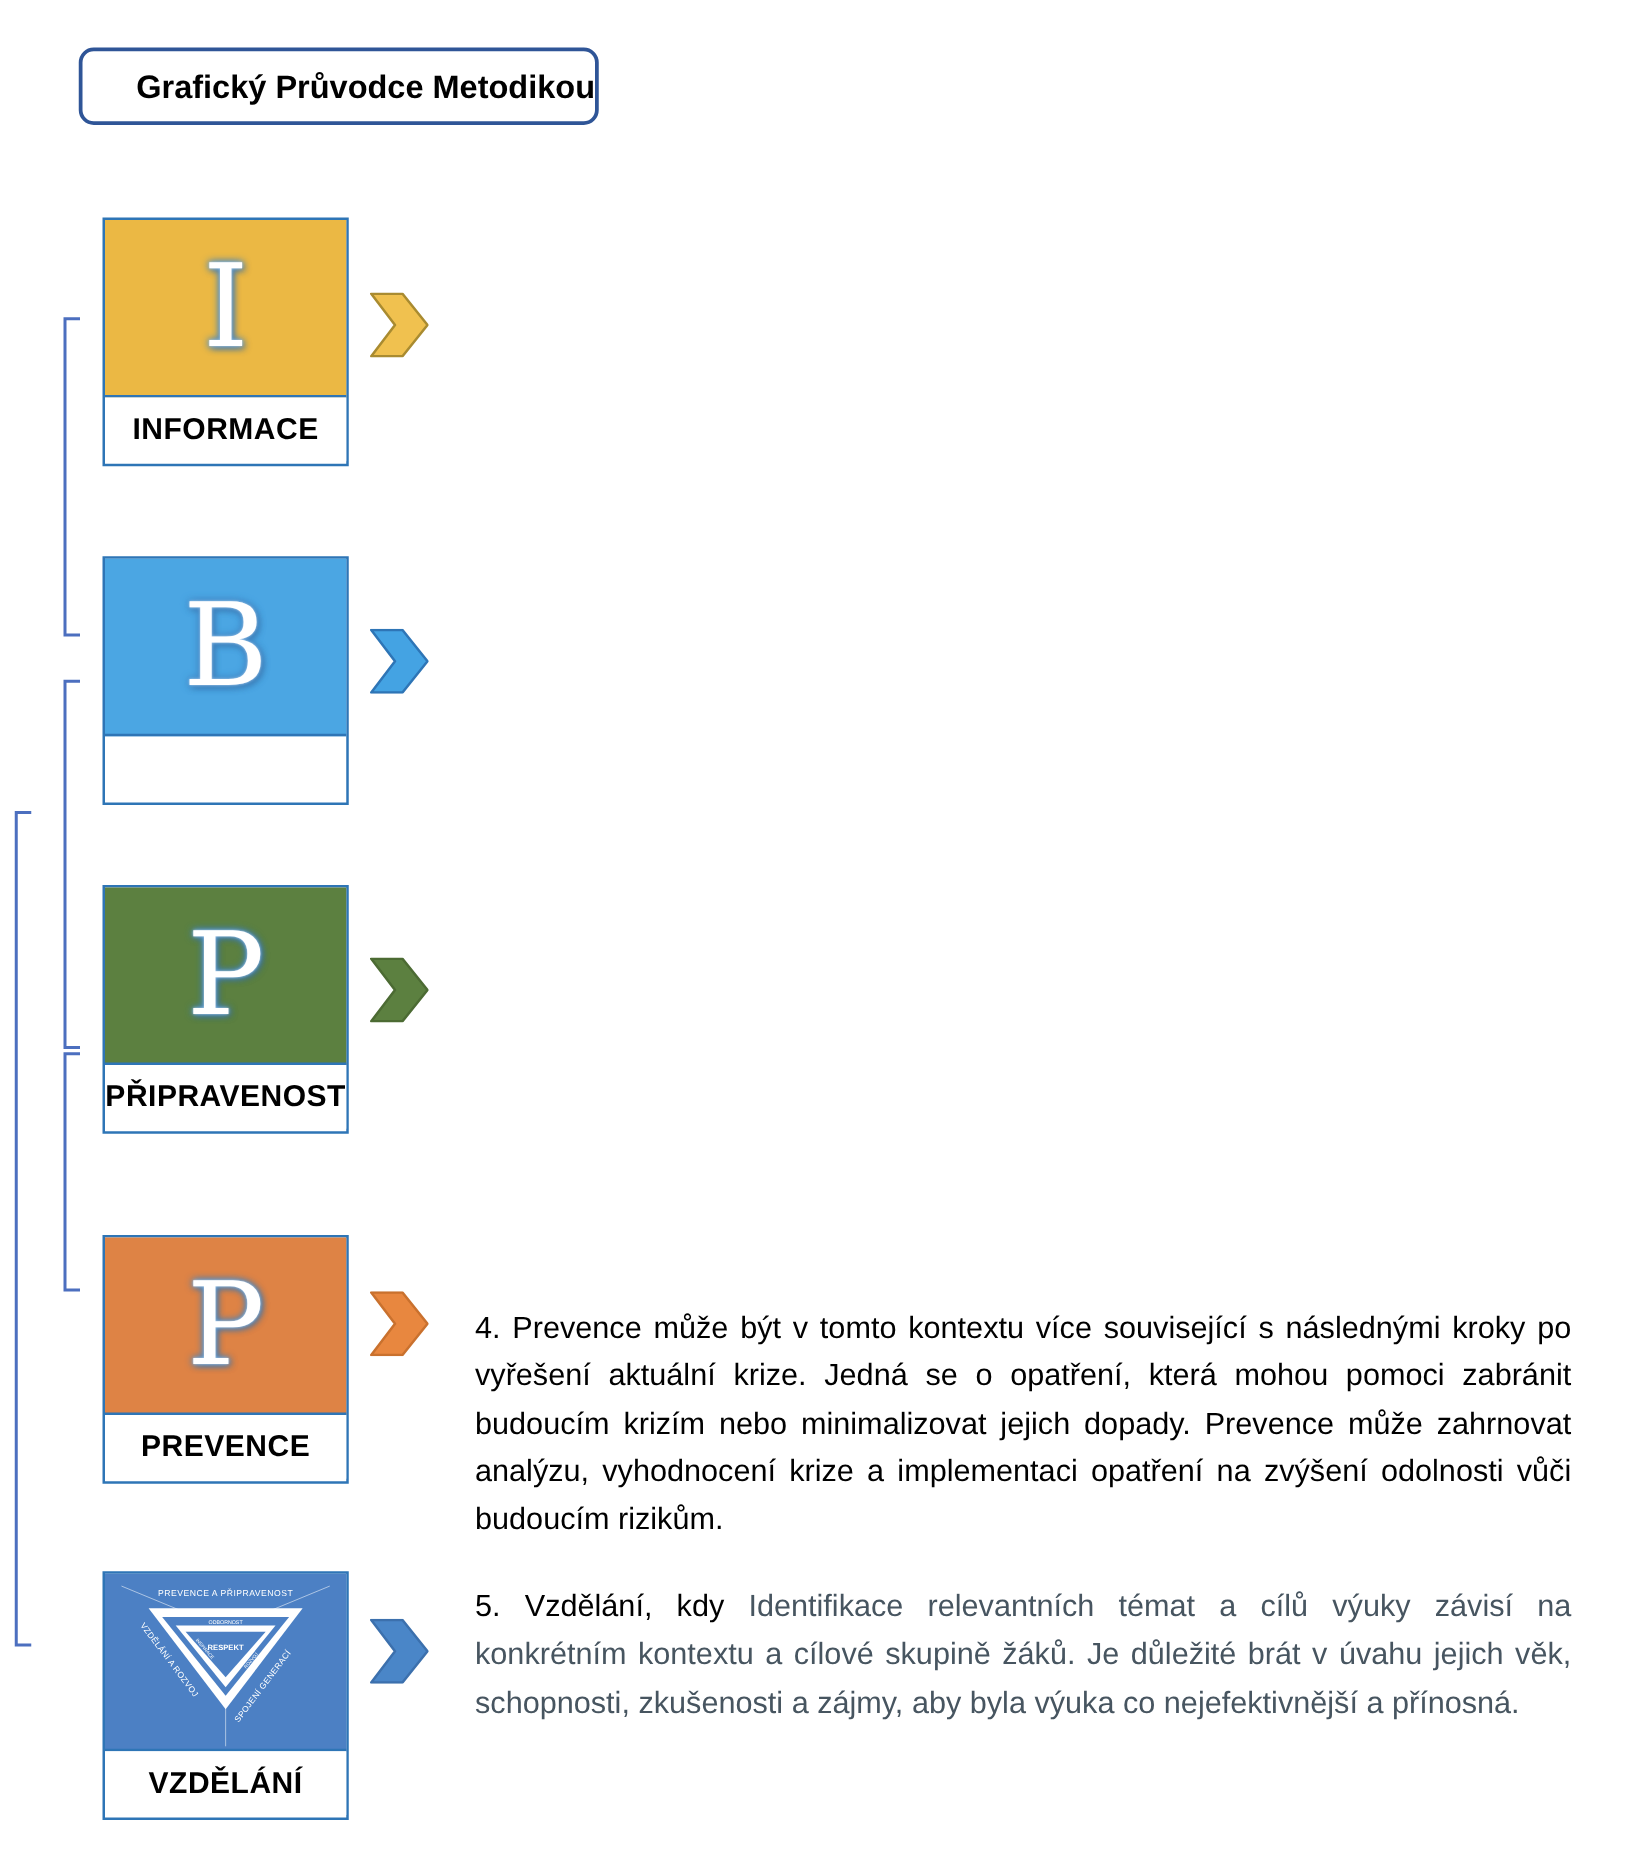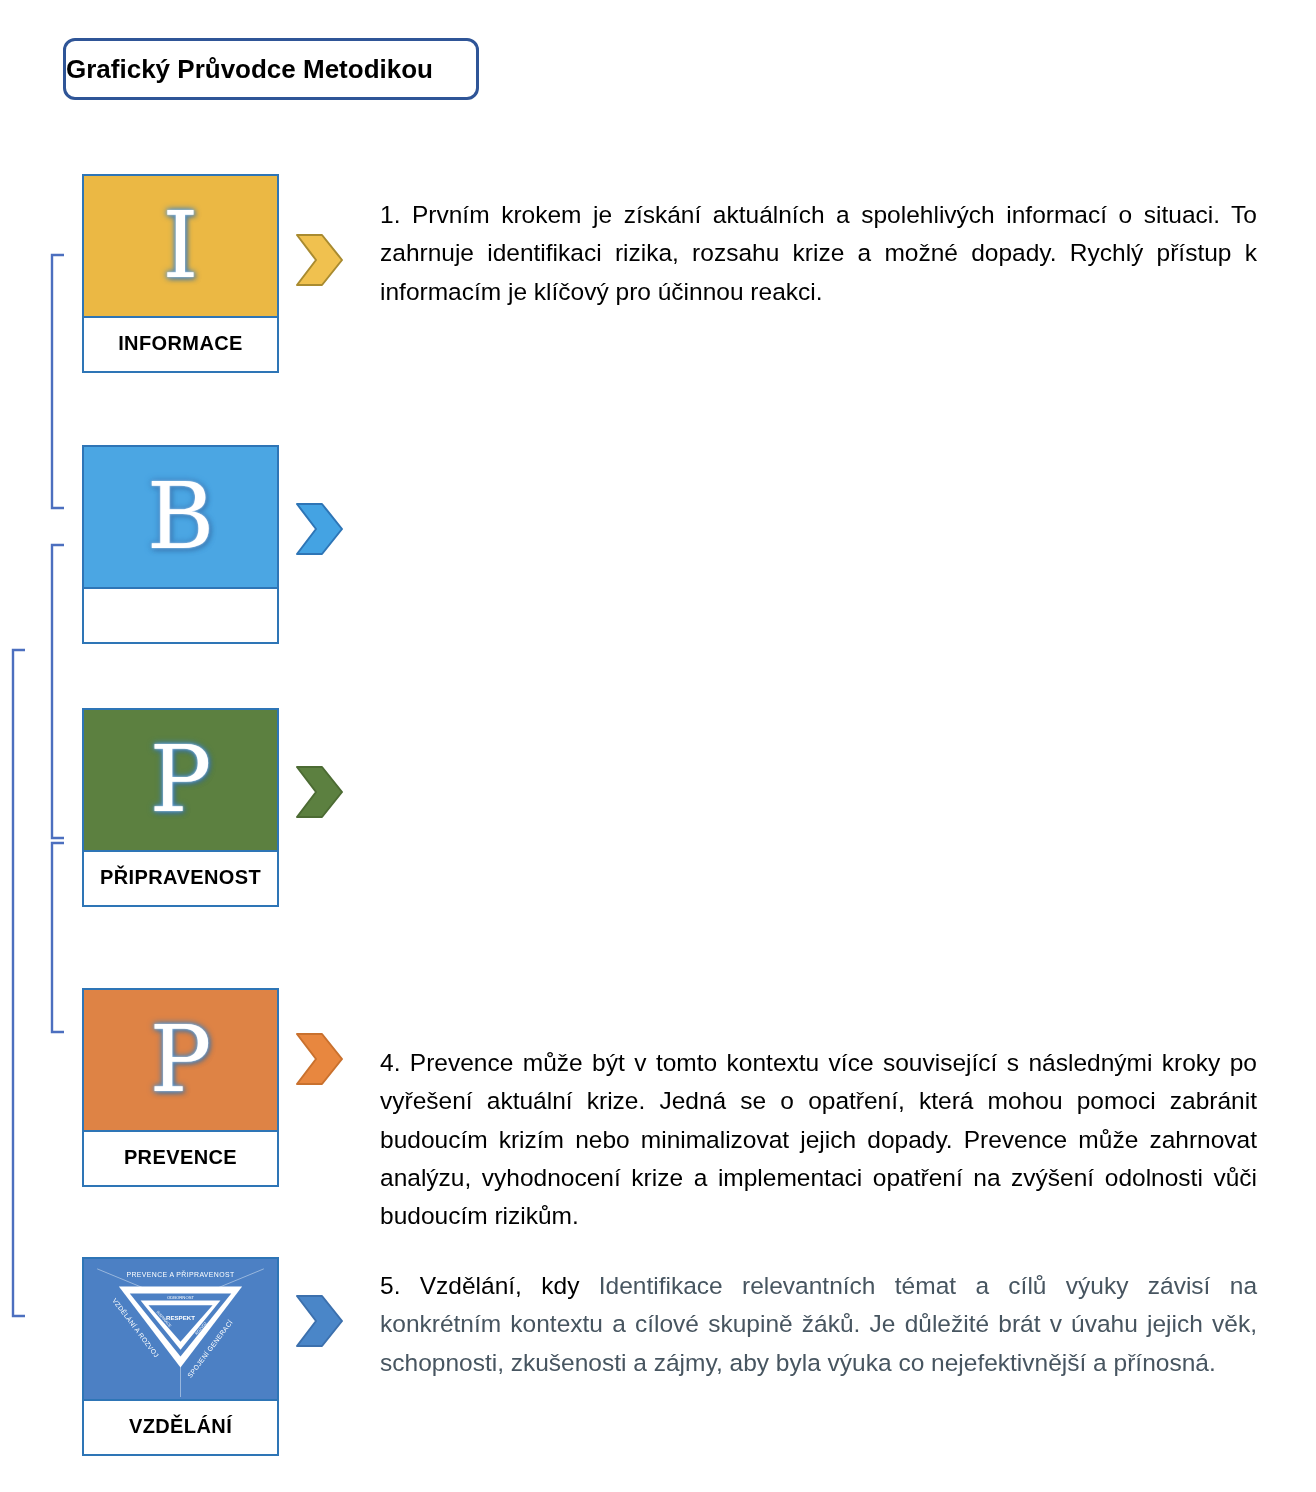--- a/index.html
+++ b/index.html
@@ -3,33 +3,33 @@
 <meta charset="utf-8">
 <style>
   html,body{margin:0;padding:0;background:#fff;}
   .canvas{position:relative;width:1316px;height:1492px;background:#fff;overflow:hidden;
           font-family:"Liberation Sans",sans-serif;}
   *{box-sizing:border-box;}
 
   
   .title-box{position:absolute;left:63px;top:38px;width:416px;height:62px;
              border:3px solid #2F5597;border-radius:12px;background:#fff;
-             display:flex;align-items:center;justify-content:flex-start;}
+             display:flex;align-items:center;justify-content:flex-end;}
   .title-box span{font-size:26px;font-weight:bold;color:#000;}
 
   
   .brackets{position:absolute;left:0;top:0;width:1316px;height:1492px;pointer-events:none;}
 
   
   .step-box{position:absolute;left:82px;width:197px;height:199px;
             border:2px solid #2E75B6;background:#fff;}
   .box-fill{height:142px;border-bottom:2px solid #2E75B6;
             display:flex;align-items:center;justify-content:center;overflow:hidden;}
   .box-label{height:51px;display:flex;align-items:center;justify-content:center;
-             font-size:20px;font-weight:bold;color:#000;letter-spacing:.4px;background:#fff;}
+             font-size:24px;font-weight:bold;color:#000;letter-spacing:.4px;background:#fff;}
   .big-letter{font-family:"DejaVu Serif",serif;font-size:92px;line-height:1;color:#fff;
               text-shadow:0 0 2px #bcd7f0,0 0 5px #5B9BD5,0 0 7px #2E75B6,2px 2px 5px rgba(40,80,130,.55);}
   .fill-1{background:#EBB844;}
   .fill-2{background:#4BA6E3;}
   .fill-3{background:#5C8040;}
   .fill-4{background:#DE8345;}
   .fill-5{background:#4C80C4;border-bottom:2px solid #2E75B6;padding:0;}
 
   
   .chevron{position:absolute;left:296px;width:47px;height:52px;}
@@ -66,21 +66,20 @@
 
   <div class="step-box" style="top:174px">
     <div class="box-fill fill-1">
       <span class="big-letter">I</span>
     </div>
     <div class="box-label">INFORMACE</div>
   </div>
   <svg class="chevron chv-1" style="top:234px" viewBox="0 0 47 52">
     <polygon points="1,1 26,1 46,26 26,51 1,51 20,26"></polygon>
   </svg>
-  <div class="para" style="top:196px">1. Prvním krokem je získání aktuálních a spolehlivých informací o situaci. To zahrnuje identifikaci rizika, rozsahu krize a možné dopady. Rychlý přístup k informacím je klíčový pro účinnou reakci.</div>
 
   <div class="step-box" style="top:445px">
     <div class="box-fill fill-2">
       <span class="big-letter">B</span>
     </div>
   </div>
   <svg class="chevron chv-2" style="top:503px" viewBox="0 0 47 52">
     <polygon points="1,1 26,1 46,26 26,51 1,51 20,26"></polygon>
   </svg>
 

